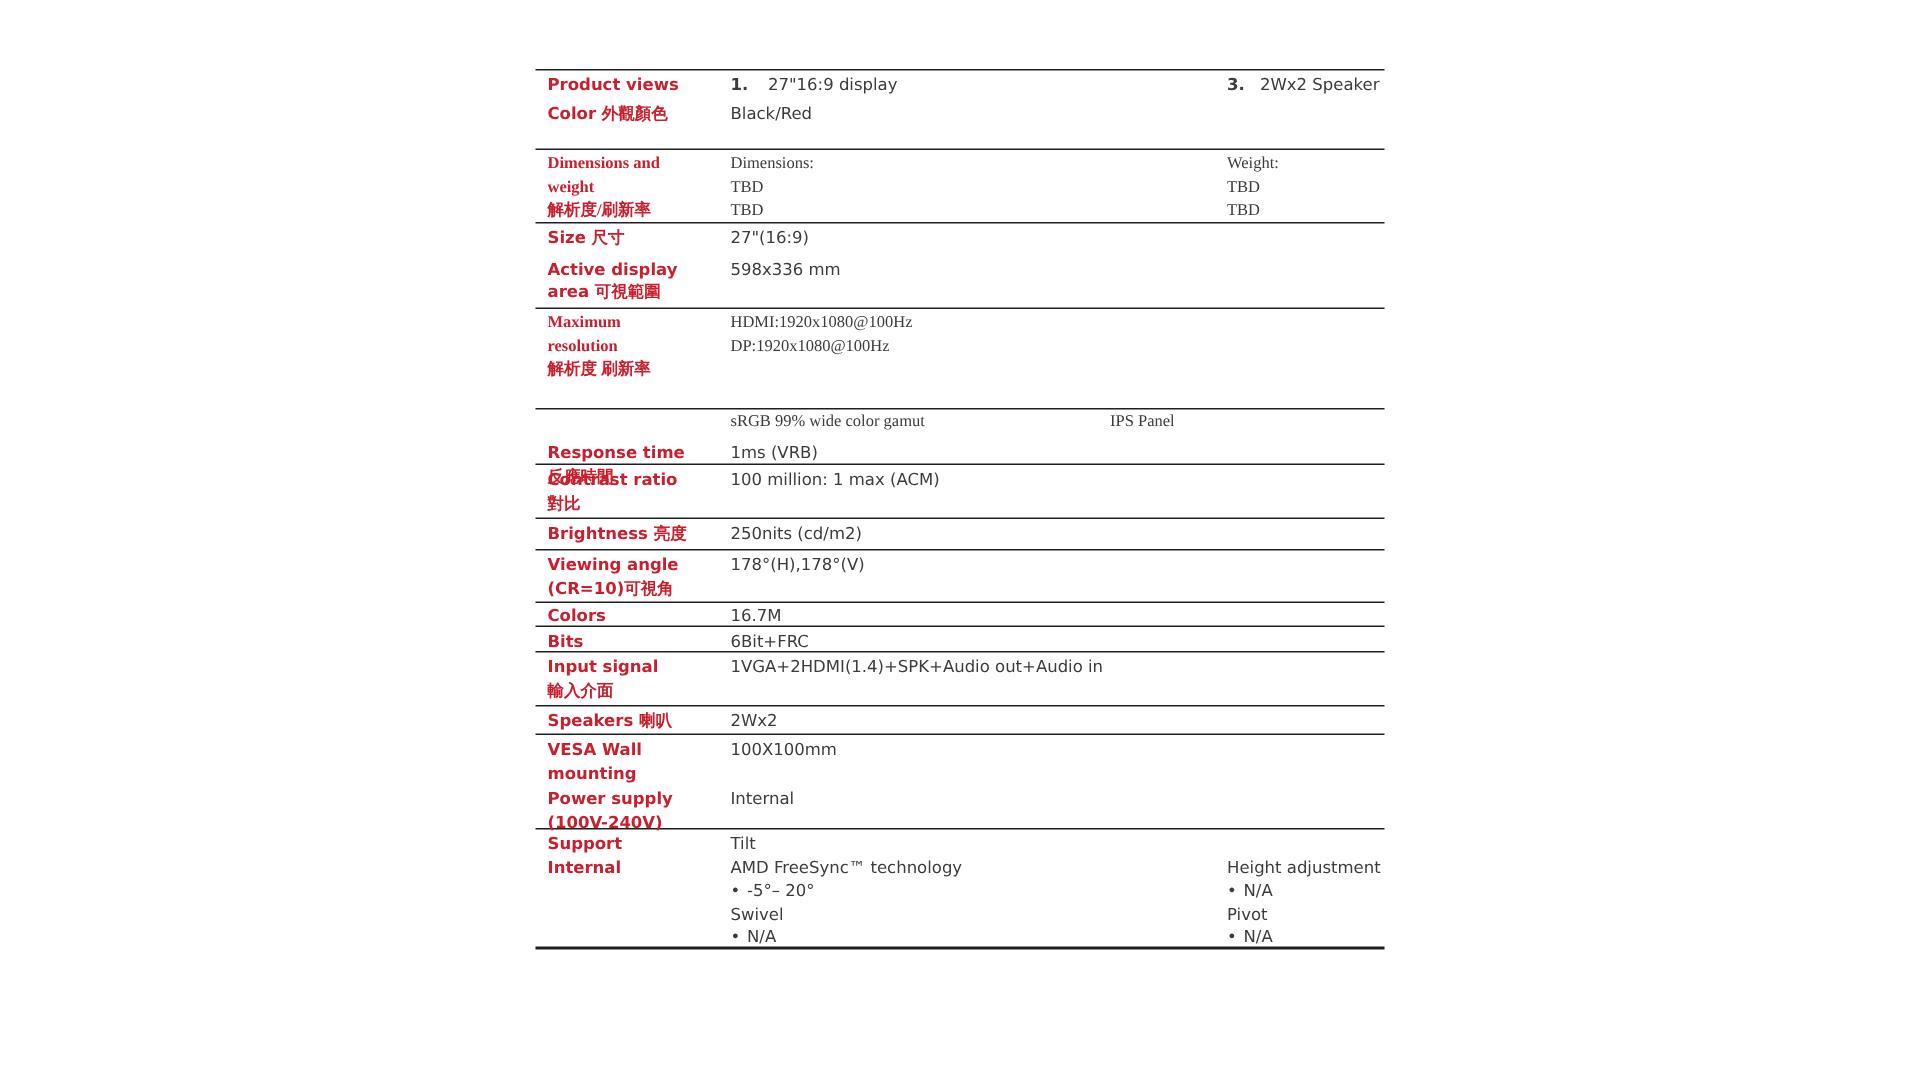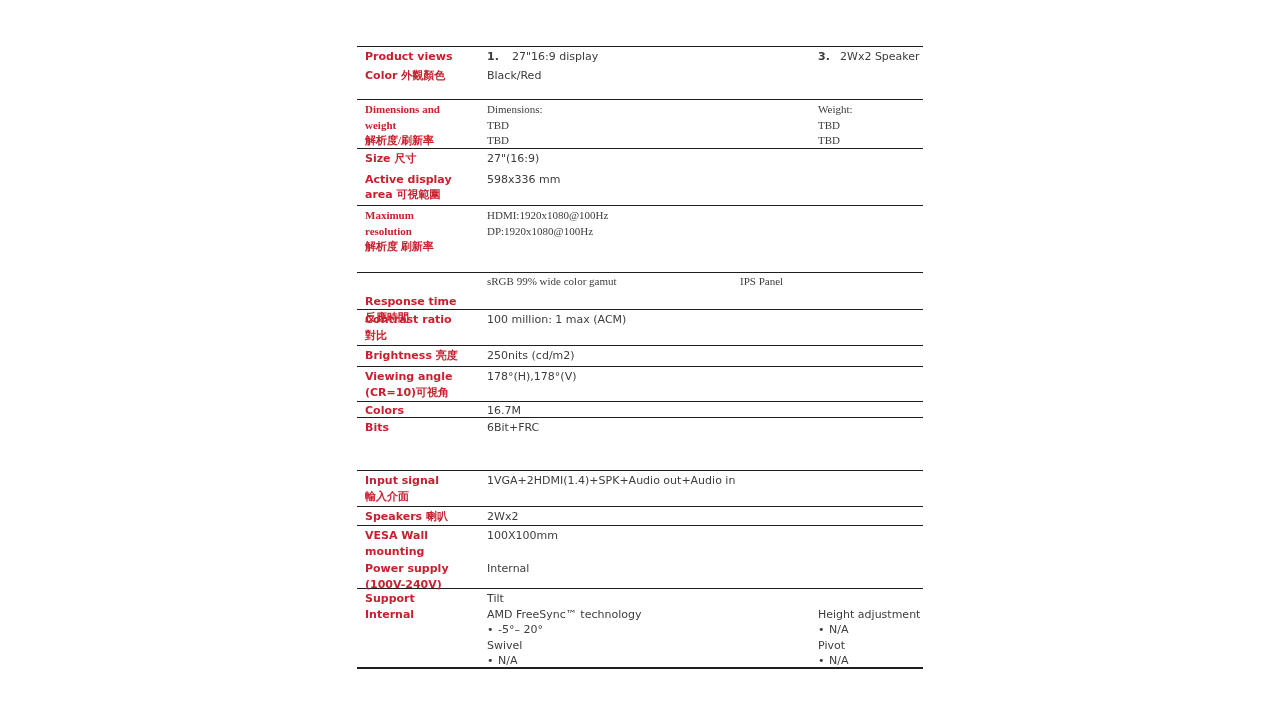--- a/index.html
+++ b/index.html
@@ -100,20 +100,21 @@
       <div class="cm">IPS Panel</div>
     </div>
   </div>
 
   <div class="sec" style="height:37px;padding-top:21px;">
     <div class="row">
       <div class="cl">
         <span class="line">Response time</span>
         <span class="line">反應時間</span>
       </div>
+      <div class="cv">1ms (VRB)</div>
     </div>
   </div>
 
   <div class="sec" style="height:36px;">
     <div class="row">
       <div class="cl">
         <span class="line">Contrast ratio</span>
         <span class="line">對比</span>
       </div>
       <div class="cv">100 million: 1 max (ACM)</div>
@@ -144,21 +145,21 @@
     </div>
   </div>
 
   <div class="sec" style="height:17px;">
     <div class="row">
       <div class="cl">Bits</div>
       <div class="cv">6Bit+FRC</div>
     </div>
   </div>
 
-  <div class="sec" style="height:36px;margin-top:36px;">
+  <div class="sec" style="height:36px;">
     <div class="row">
       <div class="cl">
         <span class="line">Input signal</span>
         <span class="line">輸入介面</span>
       </div>
       <div class="cv" style="flex-basis:420px;">1VGA+2HDMI(1.4)+SPK+Audio out+Audio in</div>
     </div>
   </div>
 
   <div class="sec" style="height:19px;">

